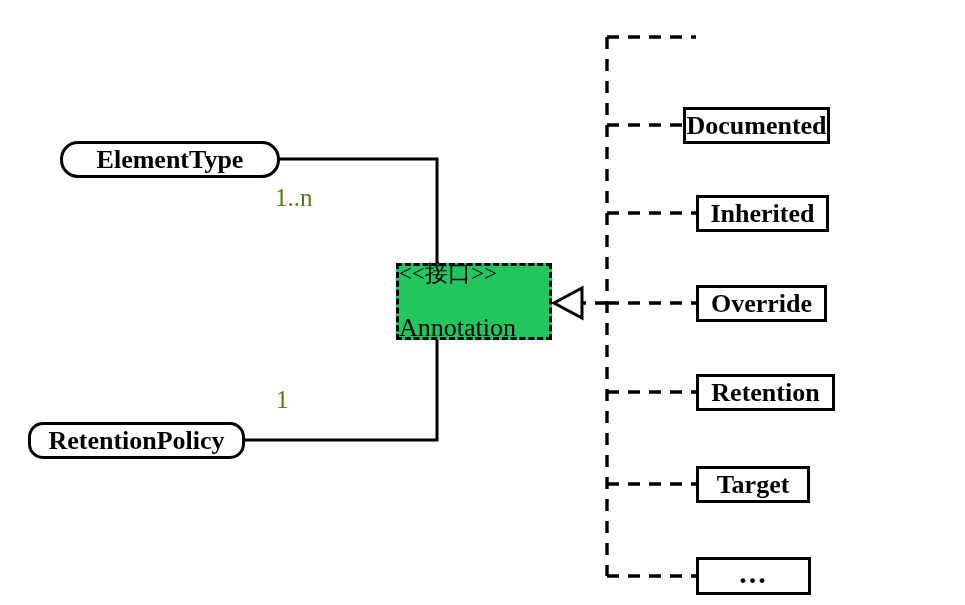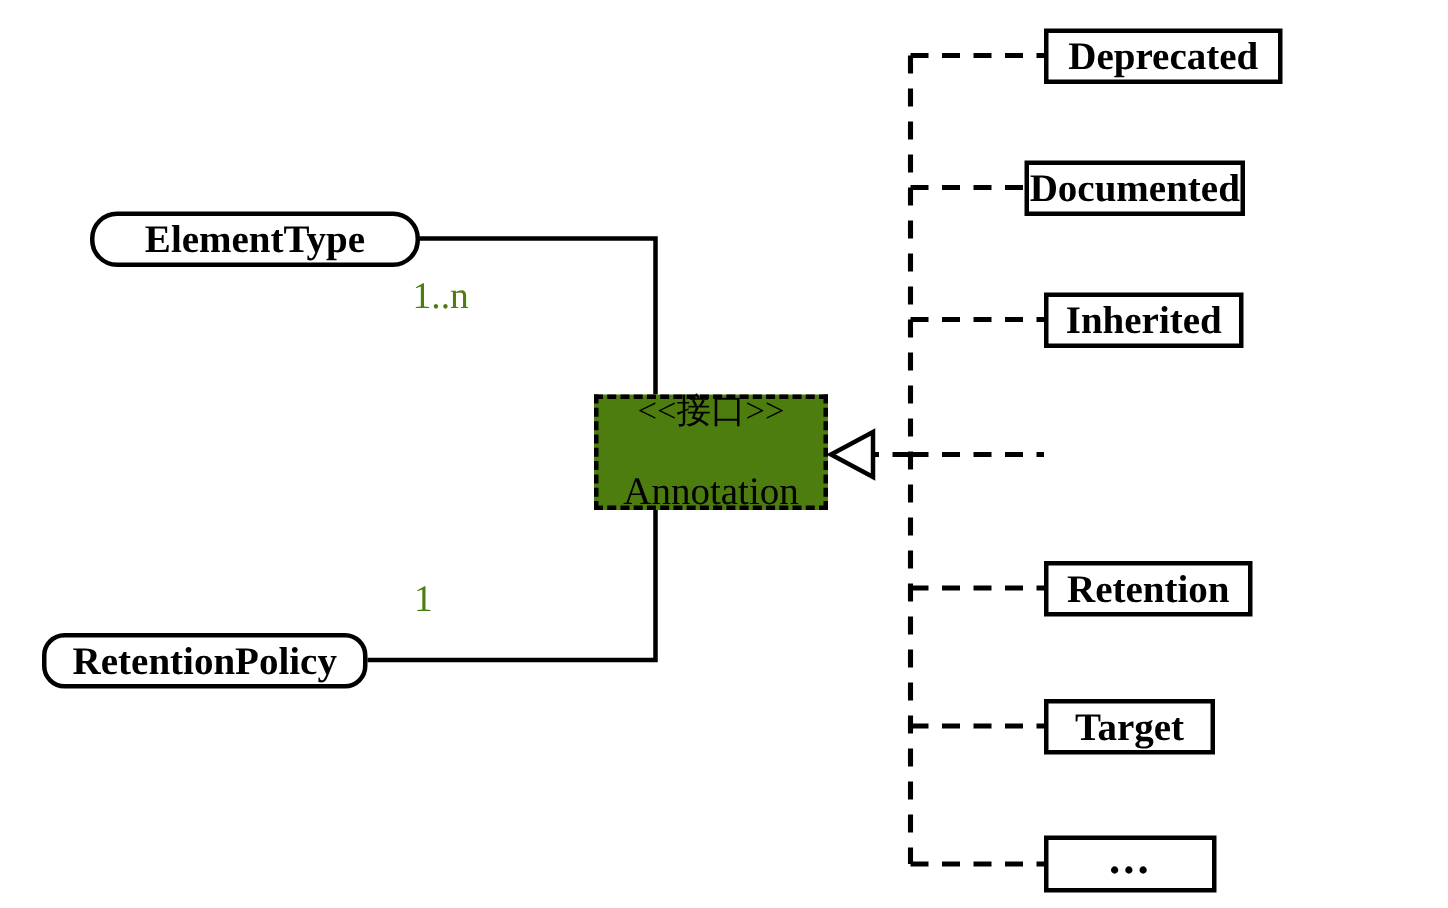--- a/index.html
+++ b/index.html
@@ -36,24 +36,24 @@
   }
   .uml-box.ellipsis-box .box-label {
     font-size: 30px;
     letter-spacing: 2px;
     padding-bottom: 6px;
   }
   .iface-box {
     position: absolute;
     box-sizing: border-box;
     border: 3px dashed #000000;
-    background: #4d7c0f;
+    background: #22c55e;
     display: flex;
     flex-direction: column;
-    align-items: center;
+    align-items: flex-start;
     justify-content: center;
     color: #000000;
     gap: 28px;
   }
   .iface-stereotype {
     font-size: 23px;
     line-height: 1.05;
     font-weight: normal;
     white-space: nowrap;
   }
@@ -139,32 +139,32 @@
     <span class="box-label">RetentionPolicy</span>
   </div>
 
   <div class="mult-label" style="left:276px; top:387px;">1</div>
 
   <div class="iface-box" style="left:396px; top:263px; width:156px; height:77px;">
     <span class="iface-stereotype">&lt;&lt;接口&gt;&gt;</span>
     <span class="iface-name">Annotation</span>
   </div>
 
-  <div class="uml-box" style="left:696px; top:19px; width:159px; height:37px;">
-    <span class="box-label">Deprecated</span>
-  </div>
 
   <div class="uml-box" style="left:683px; top:107px; width:147px; height:37px;">
     <span class="box-label">Documented</span>
   </div>
 
   <div class="uml-box" style="left:696px; top:195px; width:133px; height:37px;">
     <span class="box-label">Inherited</span>
   </div>
 
+  <div class="uml-box" style="left:696px; top:285px; width:131px; height:37px;">
+    <span class="box-label">Override</span>
+  </div>
 
   <div class="uml-box" style="left:696px; top:374px; width:139px; height:37px;">
     <span class="box-label">Retention</span>
   </div>
 
   <div class="uml-box" style="left:696px; top:466px; width:114px; height:37px;">
     <span class="box-label">Target</span>
   </div>
 
   <div class="uml-box ellipsis-box" style="left:696px; top:557px; width:115px; height:38px;">

